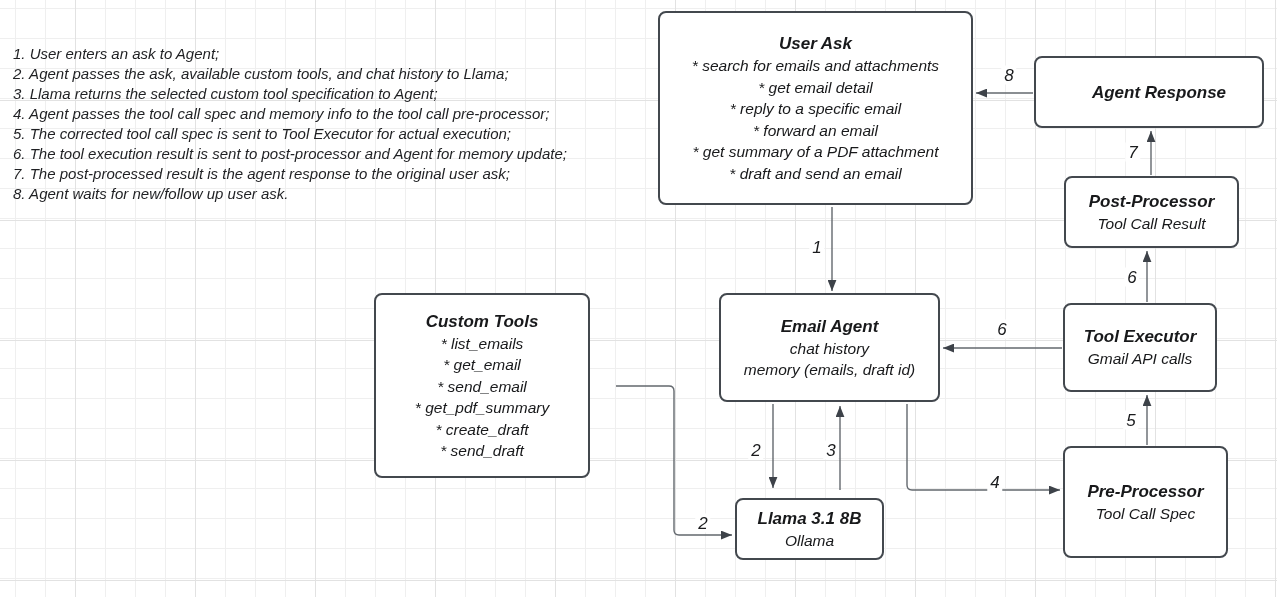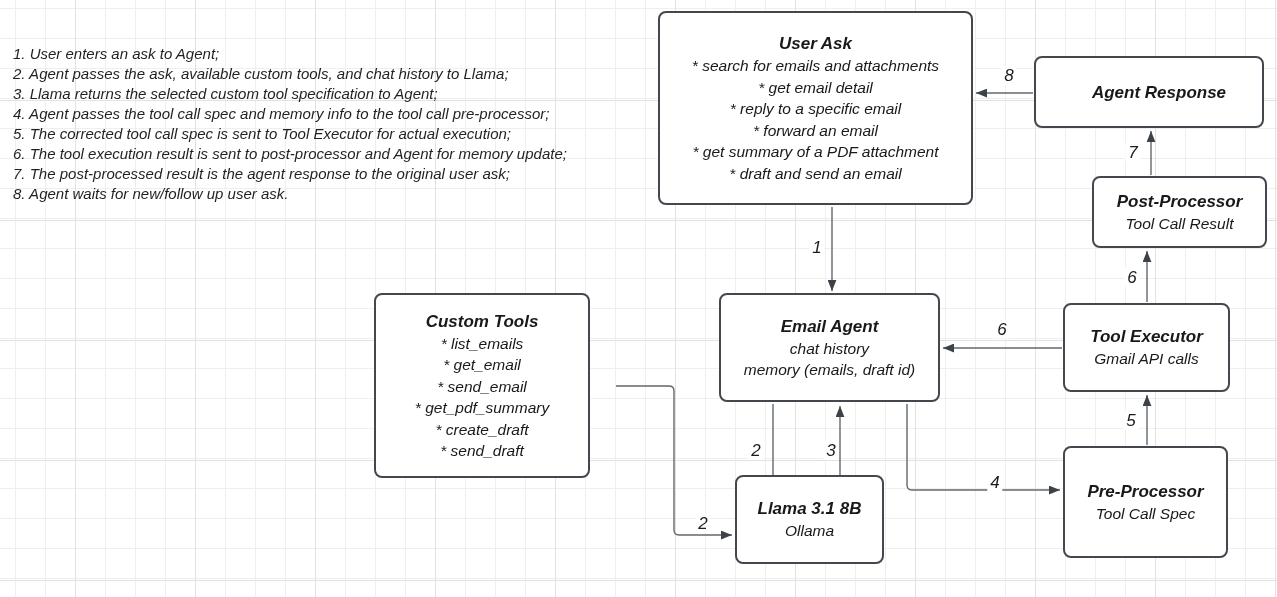--- a/index.html
+++ b/index.html
@@ -49,26 +49,26 @@
     position:absolute;
     transform:translate(-50%,-50%);
     font-size:17px;line-height:17px;
     color:#1a1b1d;
     background:#ffffff;
     padding:1px 3px;
   }
   
   #node-user-ask      {left:658px; top:11px;  width:315px; height:194px;}
   #node-agent-response{left:1034px;top:56px;  width:230px; height:72px;padding-left:20px;}
-  #node-post-processor{left:1092px;top:176px; width:175px; height:72px;}
-  #node-tool-executor {left:1063px;top:303px; width:167px; height:89px;}
+  #node-post-processor{left:1064px;top:176px; width:175px; height:72px;}
+  #node-tool-executor {left:1063px;top:303px; width:154px; height:89px;}
   #node-pre-processor {left:1063px;top:446px; width:165px; height:112px;}
   #node-email-agent   {left:719px; top:293px; width:221px; height:109px;}
   #node-custom-tools  {left:374px; top:293px; width:216px; height:185px;}
-  #node-llama         {left:735px; top:475px; width:149px; height:89px;}
+  #node-llama         {left:735px; top:498px; width:149px; height:62px;}
 </style>
 </head>
 <body>
 
 <div class="canvas">
 
   <div class="legend">
     <div>1. User enters an ask to Agent;</div>
     <div>2. Agent passes the ask, available custom tools, and chat history to Llama;</div>
     <div>3. Llama returns the selected custom tool specification to Agent;</div>

